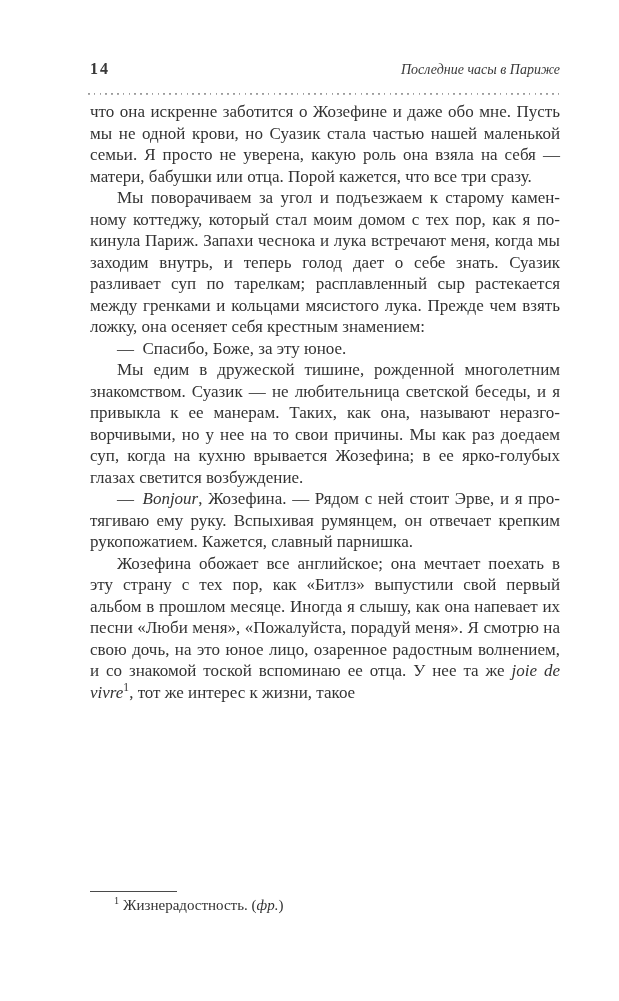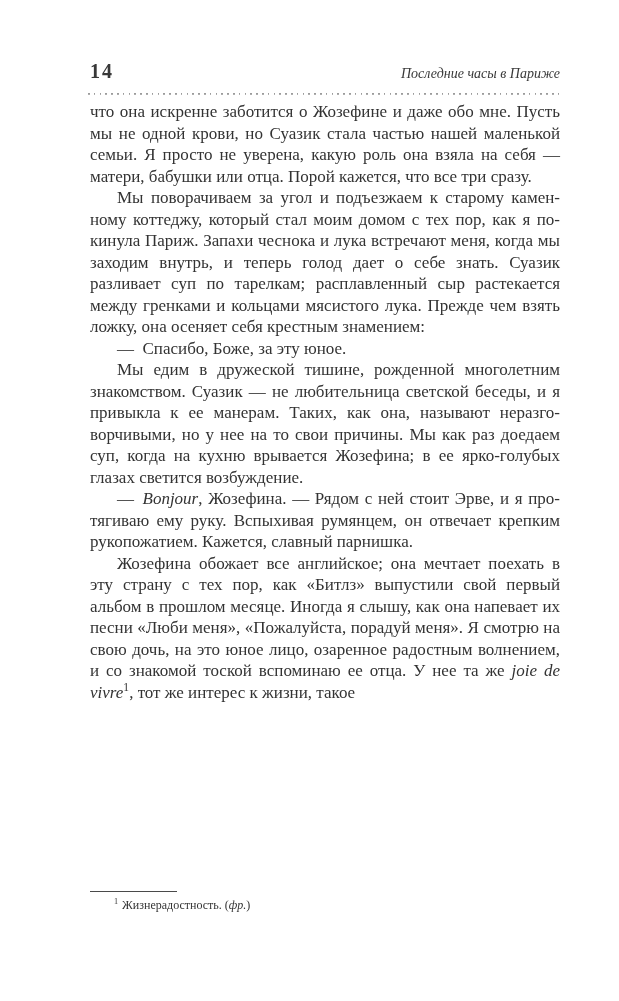--- a/index.html
+++ b/index.html
@@ -11,21 +11,21 @@
     font-family:"Liberation Serif","DejaVu Serif",serif;
     color:#333333;
     overflow:hidden;
   }
   .running-head{
     position:absolute;
     top:60px; left:90px; width:470px; height:24px;
     display:flex; justify-content:space-between; align-items:baseline;
   }
   .pagenum{
-    font-size:20px; font-weight:bold; letter-spacing:2px; color:#383838;
+    font-size:16px; font-weight:bold; letter-spacing:2px; color:#383838;
     font-family:"Liberation Serif","DejaVu Serif",serif;
   }
   .running-title{
     font-style:italic; font-size:14px; color:#383838;
   }
   .dotted-rule{
     position:absolute; top:93px; left:88px; width:472px; height:2px;
     background-image:repeating-linear-gradient(to right,#9b9b9b 0 1.6px,transparent 1.6px 5.8px);
     background-size:100% 1.8px; background-repeat:no-repeat; background-position:0 0;
   }
@@ -38,21 +38,21 @@
   .body-text p{margin:0; padding:0;}
   .body-text p.indent{text-indent:27px;}
   sup{font-size:68%; line-height:0; vertical-align:super;}
   .footnote-area{
     position:absolute; top:891px; left:90px; width:470px;
   }
   .fn-rule{
     width:87px; height:1px; background:#4a4a4a; margin:0 0 4px 0;
   }
   .footnote{
-    margin:0; font-size:12px; line-height:18px; text-indent:24px; text-align:left;
+    margin:0; font-size:15px; line-height:18px; text-indent:24px; text-align:left;
   }
   .footnote sup{margin-right:4px;}
 </style>
 </head>
 <body>
 
 <div class="page">
 
   <header class="running-head">
     <span class="pagenum">14</span>

